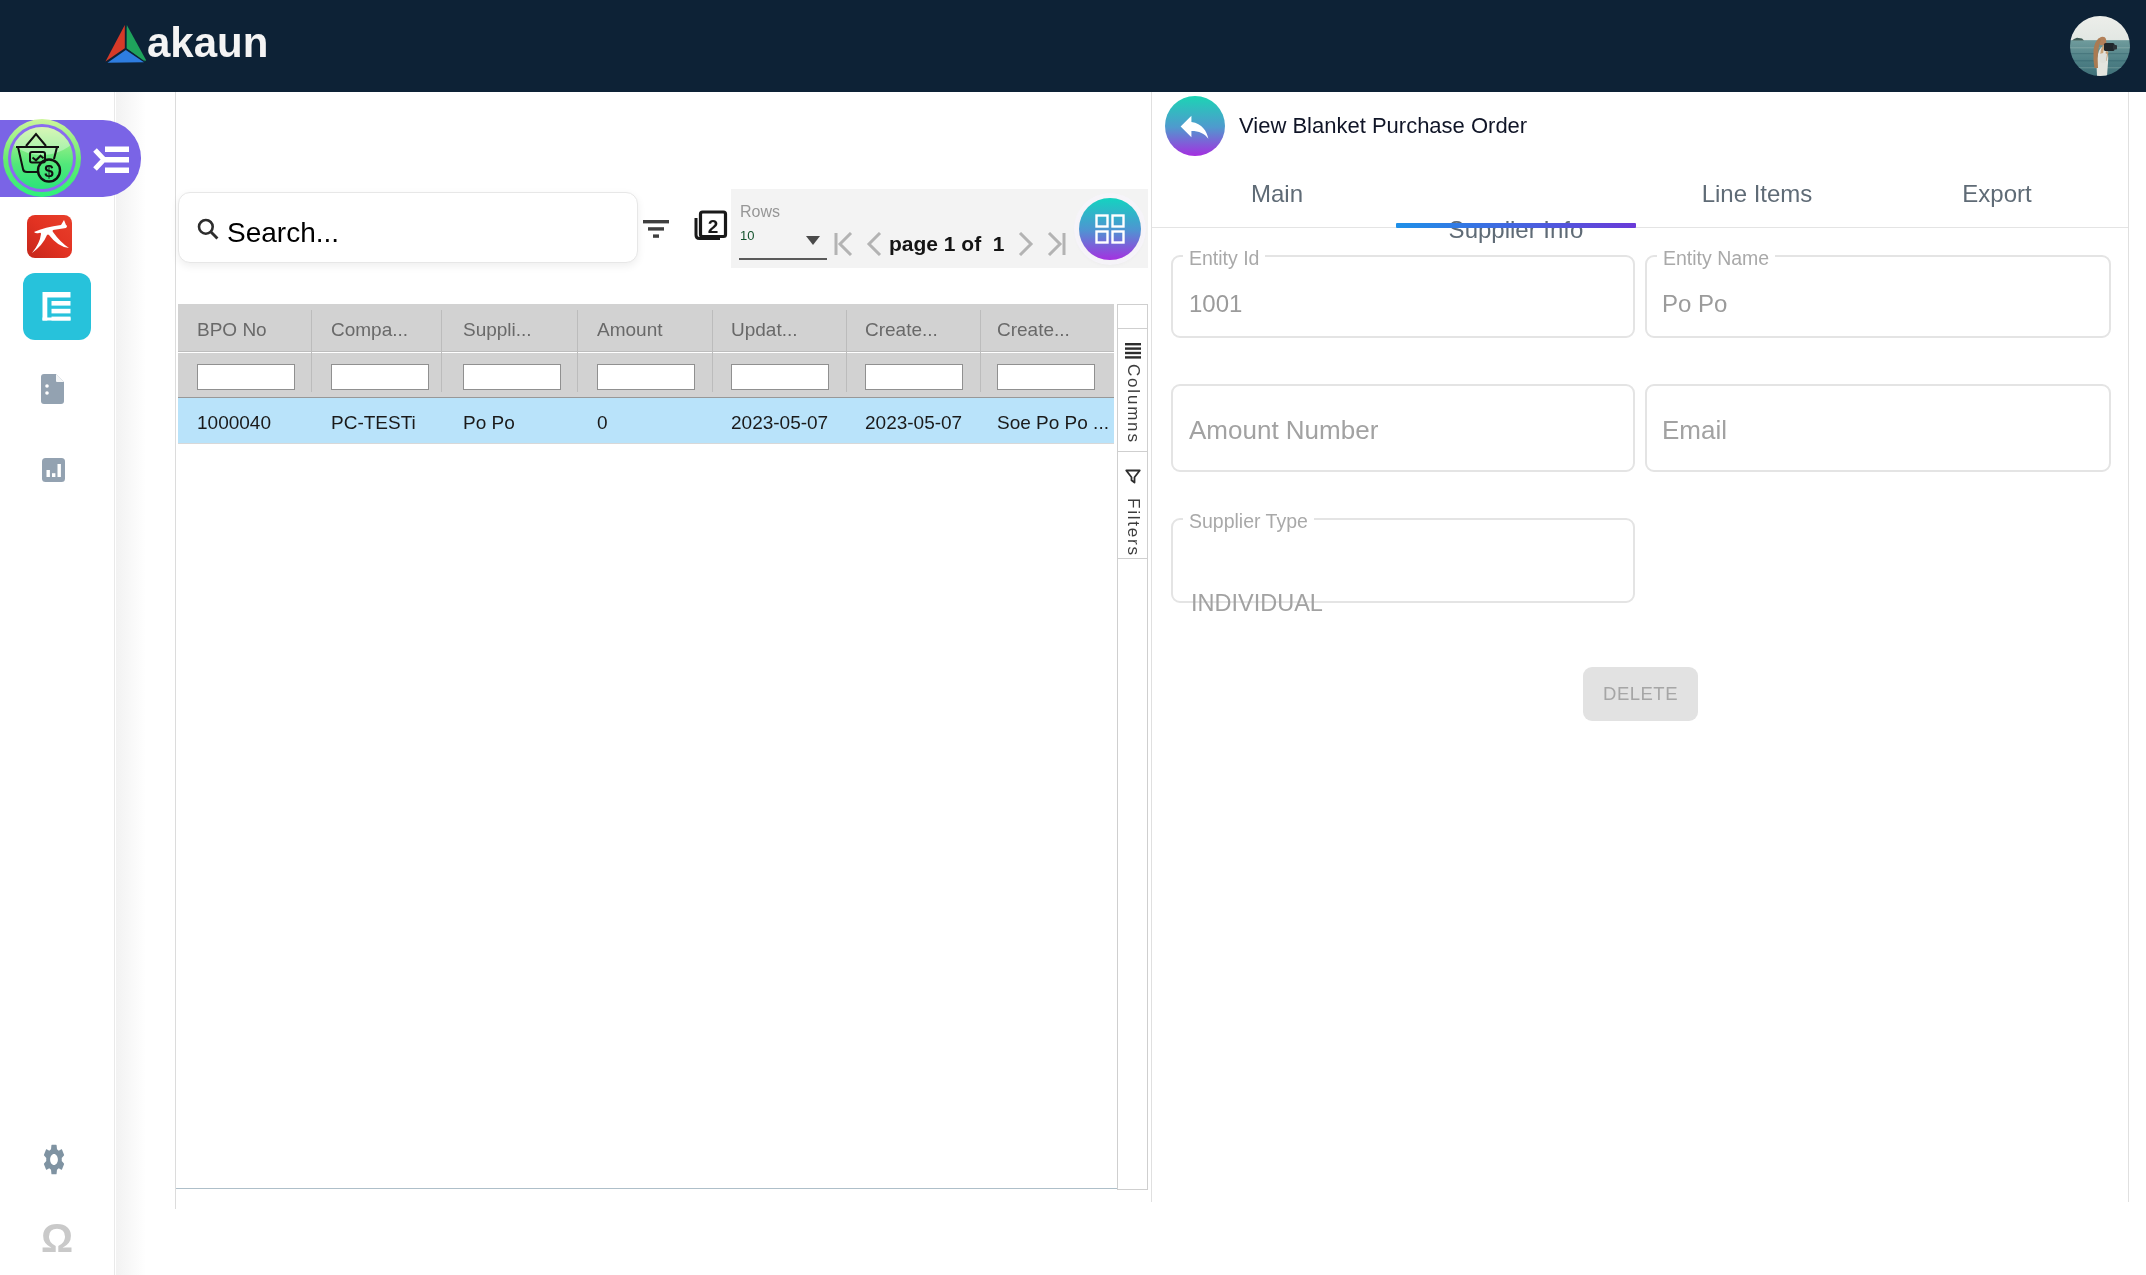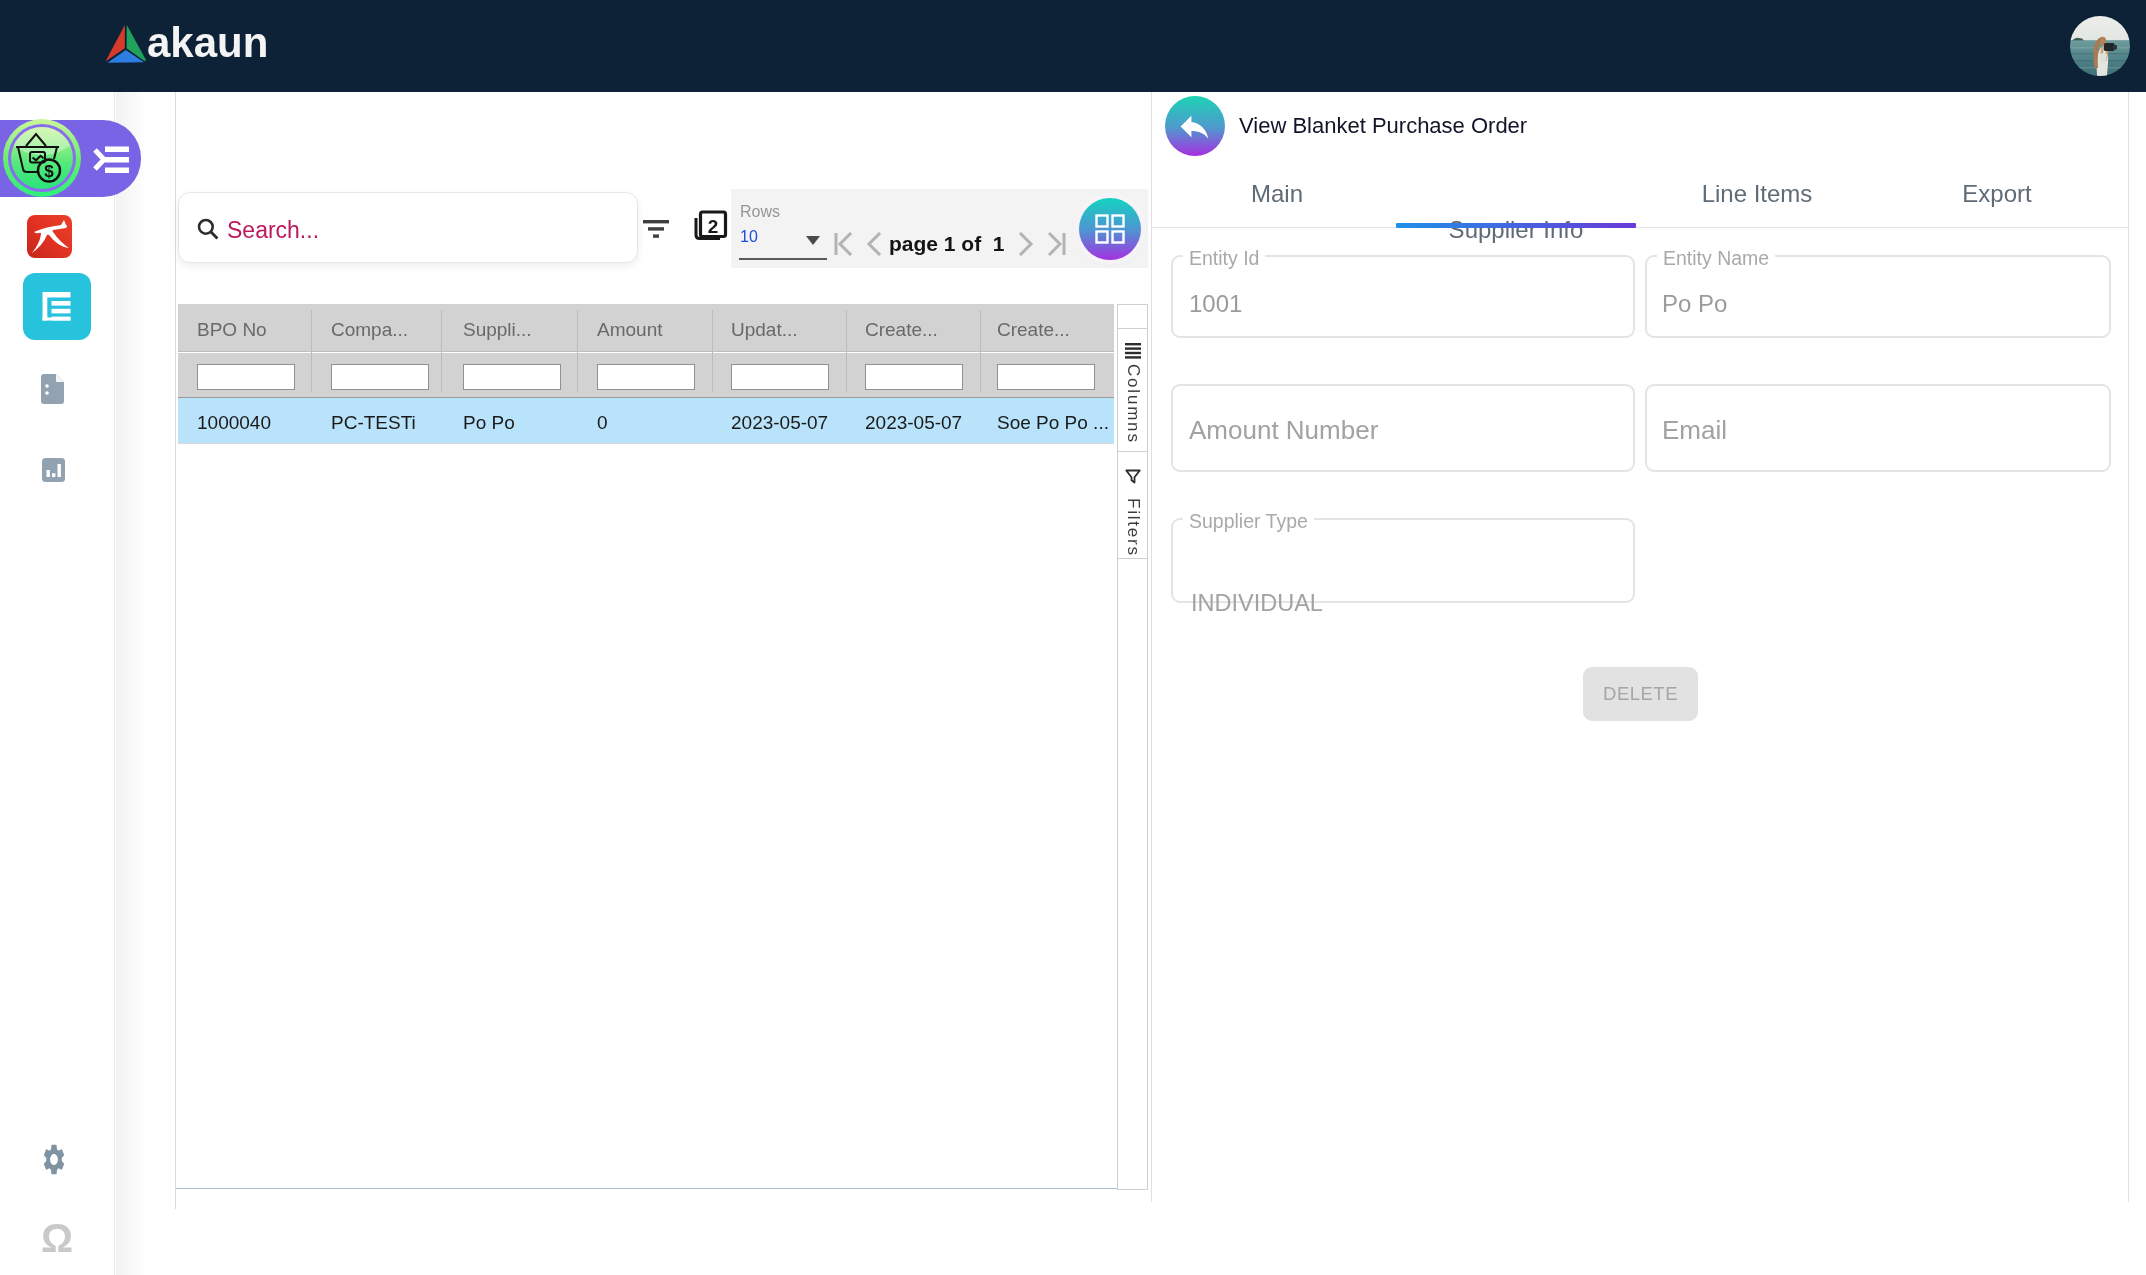--- a/index.html
+++ b/index.html
@@ -20,24 +20,24 @@
            background:linear-gradient(180deg,#cdf59b 0%, #62ed6e 55%, #2ef07c 100%); }
   #gcirc2 { left:8px; top:124px; width:68px; height:68px; border-radius:50%; background:#8a6cf0; }
   #gcirc3 { left:11px; top:127px; width:62px; height:62px; border-radius:50%;
             background:linear-gradient(180deg,#c4f28e 0%, #52e87a 60%, #2be47a 100%); overflow:hidden; }
   #gshine { left:-6px; top:-26px; width:74px; height:54px; border-radius:50%; background:rgba(255,255,255,0.35); }
 
   
   #leftcard { left:175px; top:92px; width:1px; height:1117px; background:#dcdcdc; }
   #ltitle { left:178px; top:128px; font-size:21px; font-weight:bold; color:#16161f; }
   #searchbox { left:178px; top:192px; width:460px; height:71px; background:#fff; border:1px solid #e7e7e7; border-radius:12px; box-shadow:0 3px 8px rgba(0,0,0,0.07); }
-  #searchtxt { left:227px; top:217px; font-size:23px; color:#be185d; }
+  #searchtxt { left:227px; top:217px; font-size:28px; color:#000000; }
   #grayband { left:731px; top:189px; width:417px; height:79px; background:#f3f3f3; }
   #rowslbl { left:740px; top:203px; font-size:16px; color:#969696; }
-  #rowsval { left:740px; top:228px; font-size:16px; color:#1d4ed8; }
+  #rowsval { left:740px; top:228px; font-size:13px; color:#14532d; }
   #rowsline { left:739px; top:258px; width:88px; height:2px; background:#5a5a5a; }
   #pagetxt { left:889px; top:232px; font-size:21px; font-weight:bold; color:#141414; }
 
   
   #gridbtn { left:1079px; top:198px; width:62px; height:62px; border-radius:50%;
              background:linear-gradient(180deg,#14d3c0 0%, #4f94d2 52%, #a431e0 100%);
              box-shadow:0 0 0 5px rgba(246,244,250,0.9), 0 2px 6px rgba(0,0,0,0.12); }
 
   
   #thead  { left:178px; top:304px; width:936px; height:48px; background:#d2d2d2; border-bottom:1px solid #bdbdbd;}

